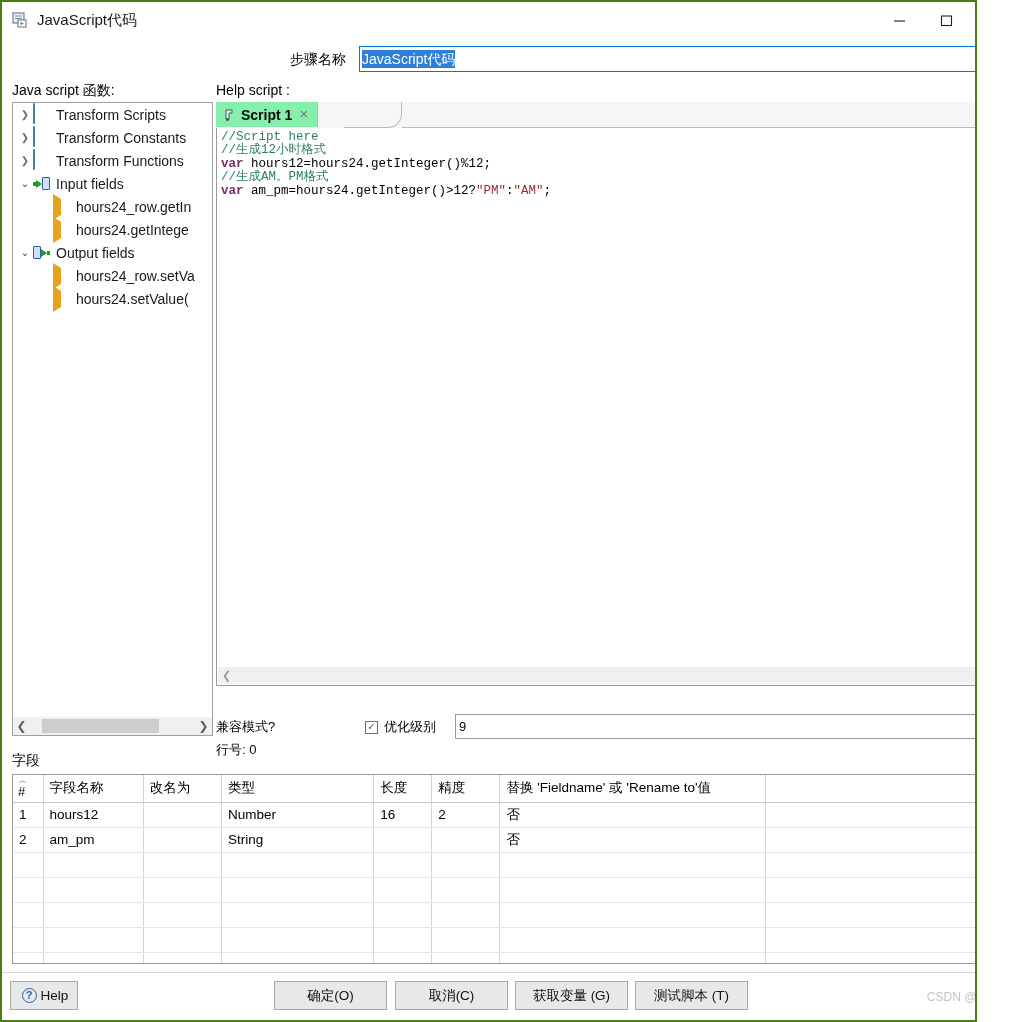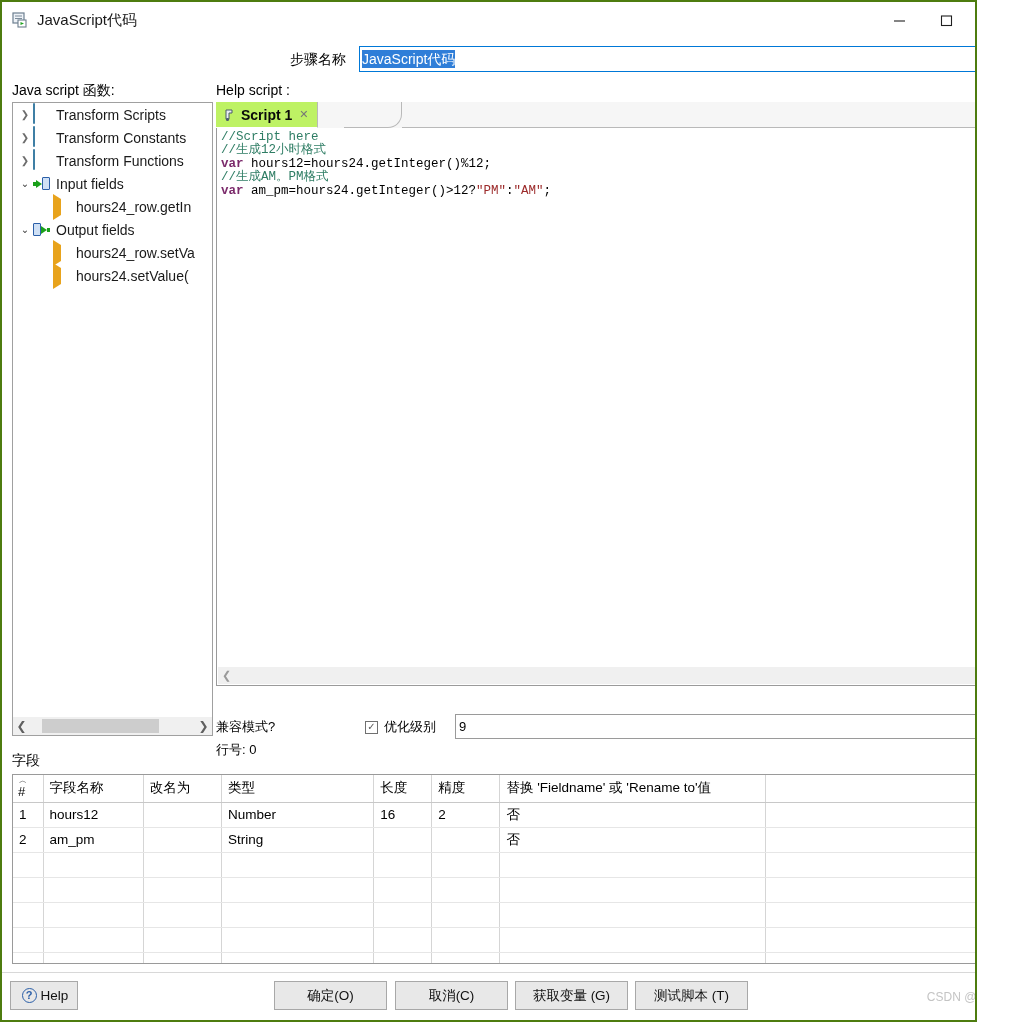--- a/index.html
+++ b/index.html
@@ -117,21 +117,21 @@
     background: #f6f6f6;
   }
   .tabstrip {
     position: absolute; left: 0; top: 0; width: 788px; height: 26px;
     background: #f6f6f6;
   }
   .tab {
     position: absolute; left: 0; top: 0;
     height: 26px; padding: 0 8px 0 6px;
     display: flex; align-items: center;
-    background: #bef264;
+    background: #86efac;
     border-right: 1px solid #b9b9b9;
     border-bottom: 1px solid #ffffff;
     font-size: 14px; font-weight: bold; color: #0a0a0a;
   }
   .tab-icon { width: 14px; height: 14px; margin-right: 5px; position: relative; }
   .tab-close { margin-left: 7px; font-size: 11px; color: #777; font-weight: normal; }
   .tabstrip-curve {
     position: absolute; left: 128px; top: 0; width: 58px; height: 26px;
     border-bottom: 1px solid #b9b9b9;
     border-right: 1px solid #b9b9b9;
@@ -332,20 +332,26 @@
         <span class="tree-label">Input fields</span>
       </div>
 
       <div class="tree-row child">
         <span class="tw-arrow"></span>
         <span class="tree-ind"></span>
         <span class="ic"><span class="tri-y"></span></span>
         <span class="tree-label">hours24_row.getIn</span>
       </div>
 
+      <div class="tree-row child">
+        <span class="tw-arrow"></span>
+        <span class="tree-ind"></span>
+        <span class="ic"><span class="tri-y"></span></span>
+        <span class="tree-label">hours24.getIntege</span>
+      </div>
 
       <div class="tree-row">
         <span class="tw-arrow expanded">⌄</span>
         <span class="ic ic-io">
           <span class="list-blue"></span>
             <span class="arrow-g"></span>
             <span class="arrow-g-bar"></span>
         </span>
         <span class="tree-label">Output fields</span>
       </div>

